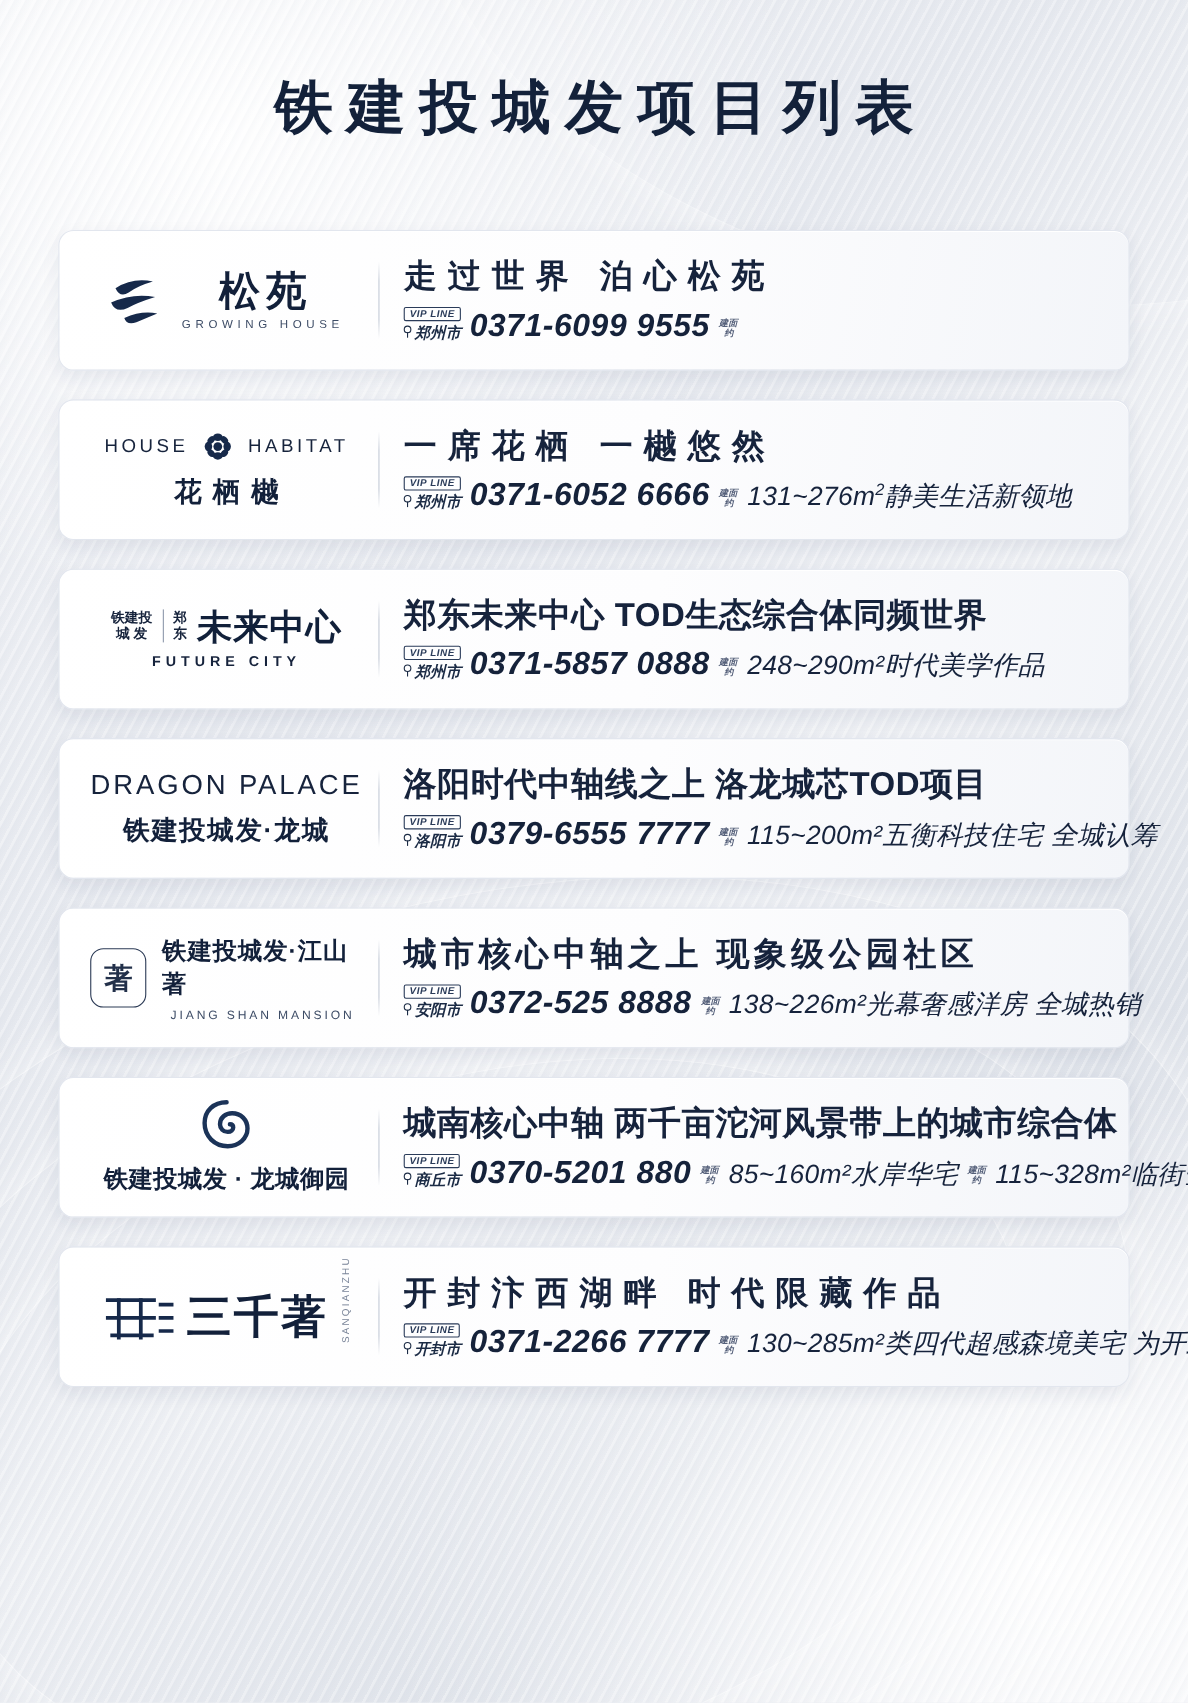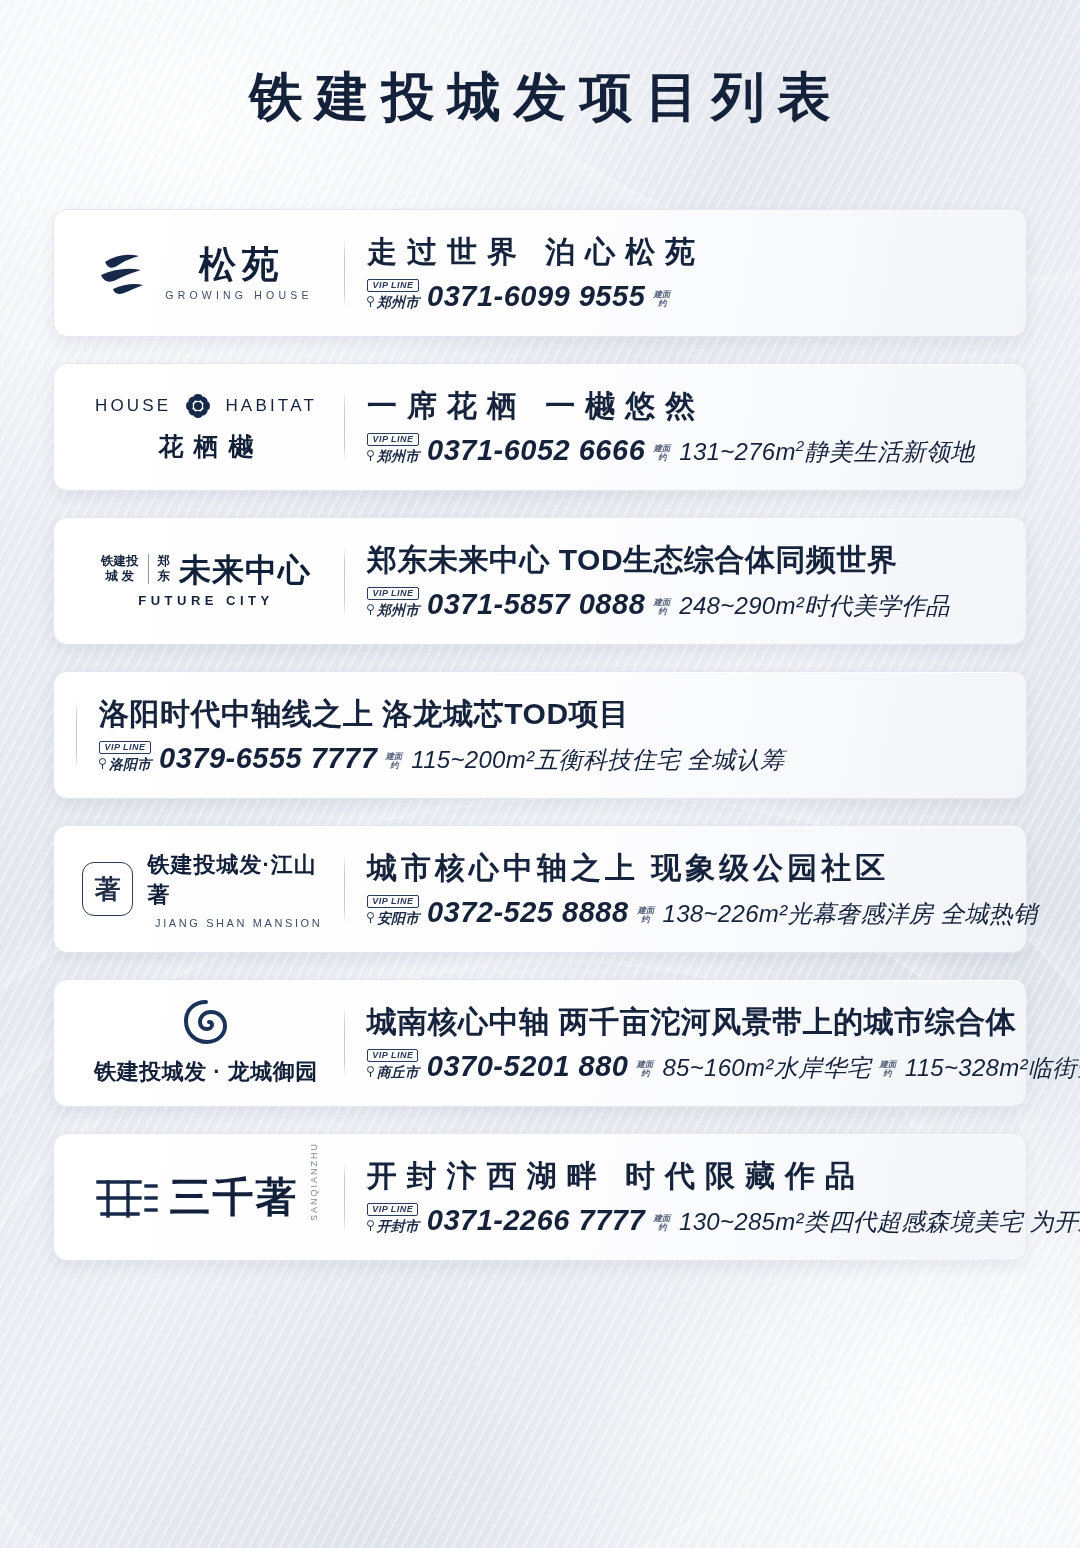--- a/index.html
+++ b/index.html
@@ -371,20 +371,26 @@
           <div class="unit-tag">
             <span>建面</span>
             <span>约</span>
           </div>
           <div class="area"><span>248~290</span><span>m</span><span>²</span><span>时代美学作品</span></div>
         </div>
       </div>
     </div>
 
     <div class="card">
+      <div class="logo-cell">
+        <div class="logo-dragon">
+          <div class="dragon-en">DRAGON PALACE</div>
+          <div class="dragon-cn">铁建投城发·龙城</div>
+        </div>
+      </div>
       <div class="divider"></div>
       <div class="info">
         <div class="slogan tight">洛阳时代中轴线之上 洛龙城芯TOD项目</div>
         <div class="contact">
           <div class="vip">
             <div class="vip-tag">VIP LINE</div>
             <div class="city">
               <span class="pin"></span>
               <span>洛阳市</span>
             </div>

